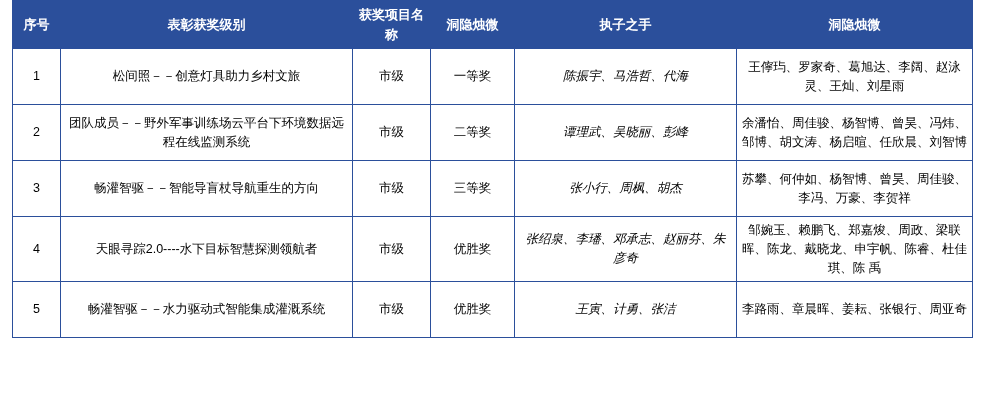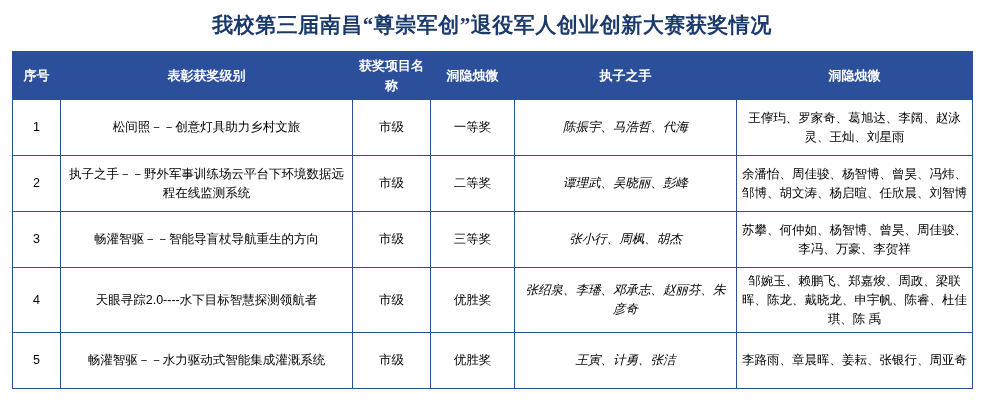--- a/index.html
+++ b/index.html
@@ -72,21 +72,20 @@
 
   td.cell-name { line-height: 1.6; }
   td.cell-teacher { line-height: 1.6; font-style: italic; }
   td.cell-members { line-height: 1.6; }
 </style>
 </head>
 <body>
 
 <div class="page">
 
-  <div class="doc-title">我校第三届南昌“尊崇军创”退役军人创业创新大赛获奖情况</div>
 
   <div class="table-wrap">
     <table class="award-table">
       <colgroup>
         <col class="col-no">
         <col class="col-name">
         <col class="col-level">
         <col class="col-status">
         <col class="col-teacher">
         <col class="col-members">
@@ -105,21 +104,21 @@
         <tr>
           <td class="cell-no">1</td>
           <td class="cell-name">松间照－－创意灯具助力乡村文旅</td>
           <td class="cell-level">市级</td>
           <td class="cell-award">一等奖</td>
           <td class="cell-teacher">陈振宇、马浩哲、代海</td>
           <td class="cell-members">王儜玙、罗家奇、葛旭达、李阔、赵泳灵、王灿、刘星雨</td>
         </tr>
         <tr>
           <td class="cell-no">2</td>
-          <td class="cell-name">执子之手－－野外军事训练场云平台下环境数据远程在线监测系统</td>
+          <td class="cell-name">团队成员－－野外军事训练场云平台下环境数据远程在线监测系统</td>
           <td class="cell-level">市级</td>
           <td class="cell-award">二等奖</td>
           <td class="cell-teacher">谭理武、吴晓丽、彭峰</td>
           <td class="cell-members">余潘怡、周佳骏、杨智博、曾昊、冯炜、邹博、胡文涛、杨启暄、任欣晨、刘智博</td>
         </tr>
         <tr>
           <td class="cell-no">3</td>
           <td class="cell-name">畅灌智驱－－智能导盲杖导航重生的方向</td>
           <td class="cell-level">市级</td>
           <td class="cell-award">三等奖</td>

